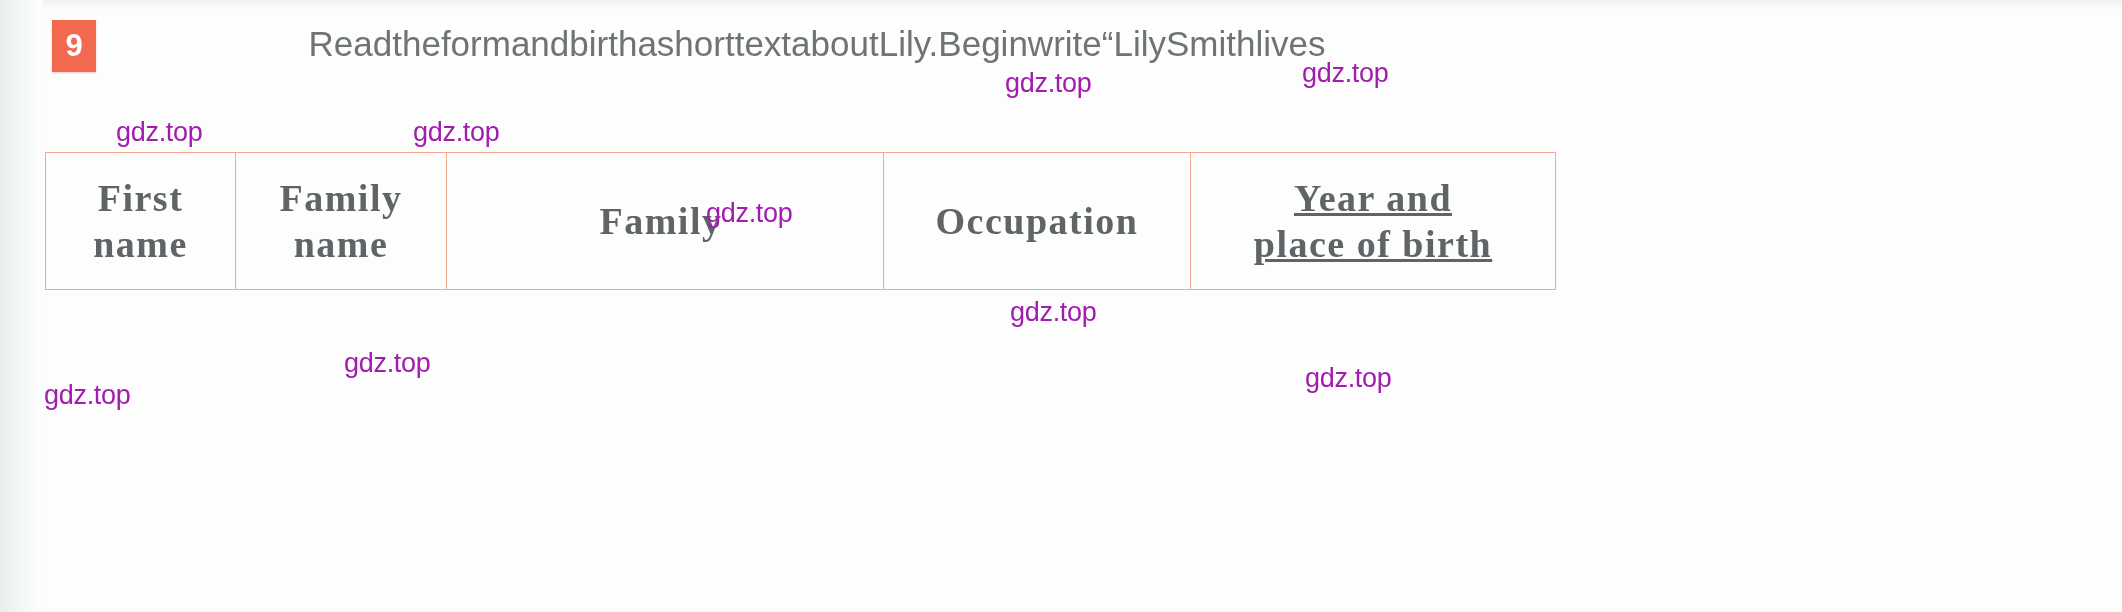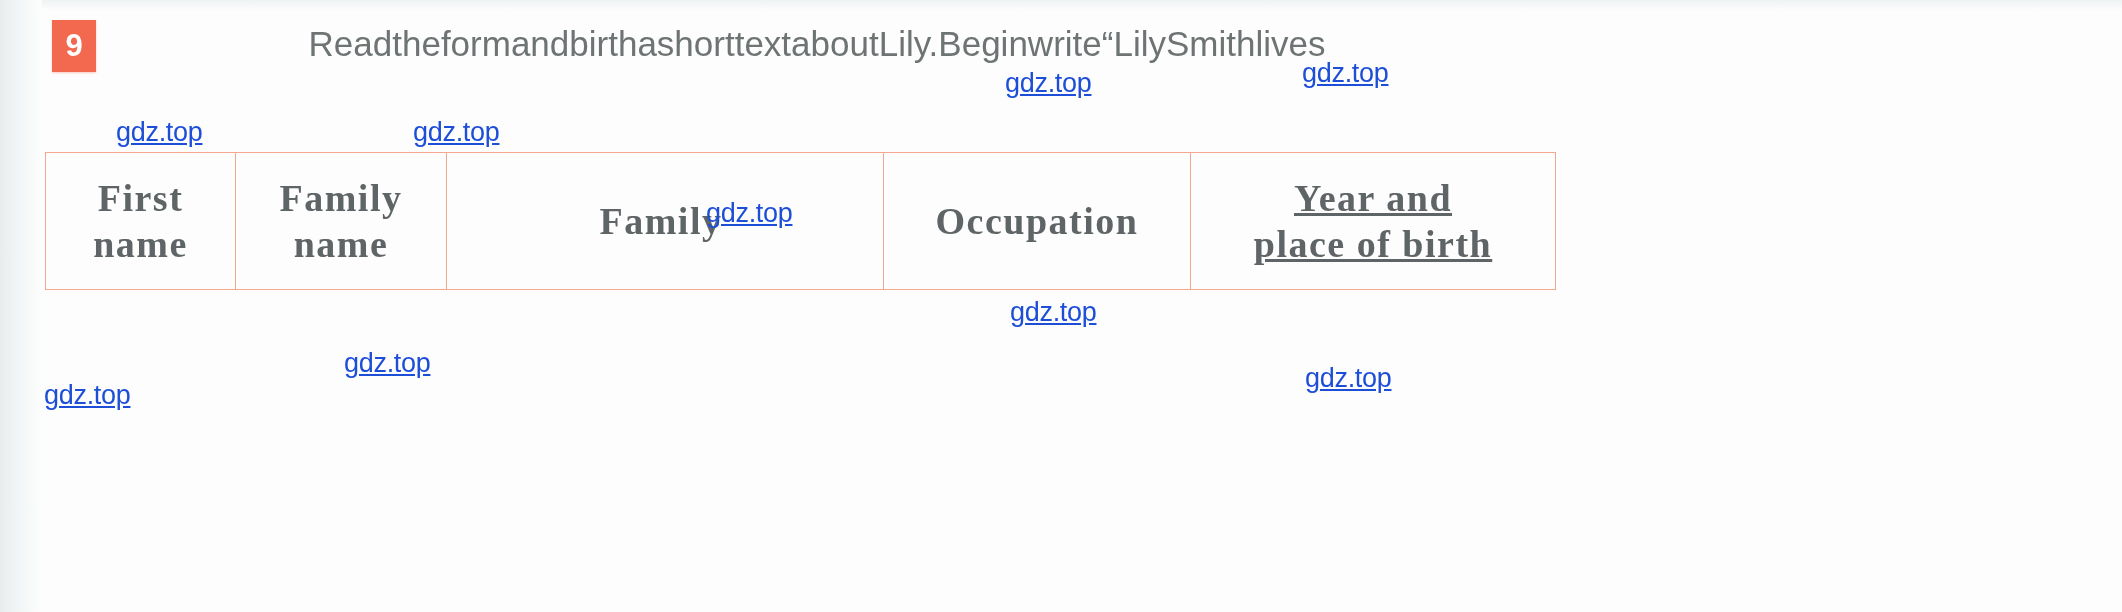--- a/index.html
+++ b/index.html
@@ -128,28 +128,27 @@
   .col-family { width: 194px; margin-top: 40px; }
   .col-addr   { width: 428px; }
   .col-occ    { width: 290px; }
   .col-year   { width: 348px; text-decoration: underline; }
 
   .hdr-addr { padding-left: 0 !important; }
 
   
   .watermark {
     position: absolute;
-    color: #1d4ed8;
+    color: #a21caf;
     font-family: "Liberation Sans", sans-serif;
     font-size: 26px;
     font-weight: 400;
     letter-spacing: -0.3px;
     white-space: nowrap;
     z-index: 6;
-    text-decoration: underline;
   }
 </style>
 </head>
 <body>
 
 <div id="page">
   <div id="top-shade"></div>
   <div id="left-shade"></div>
 </div>
 

